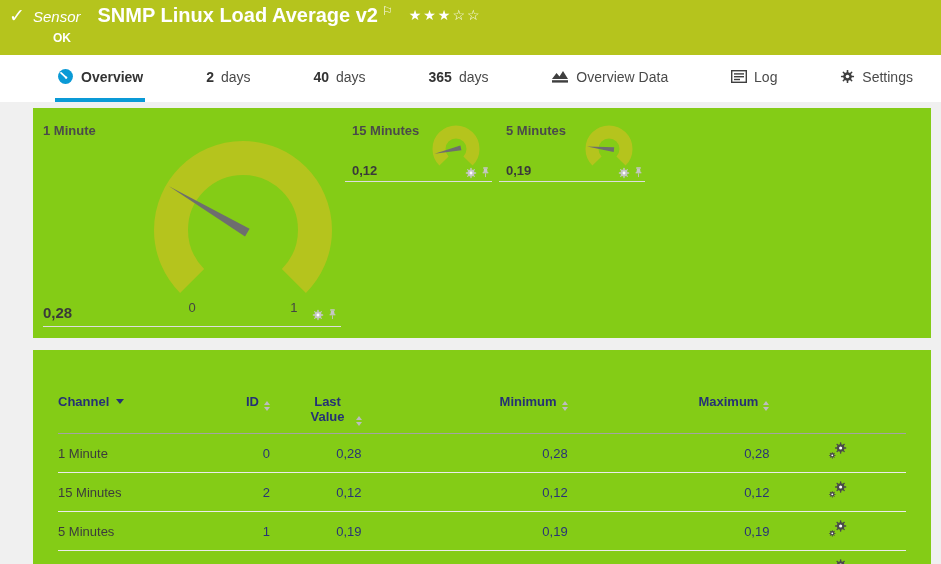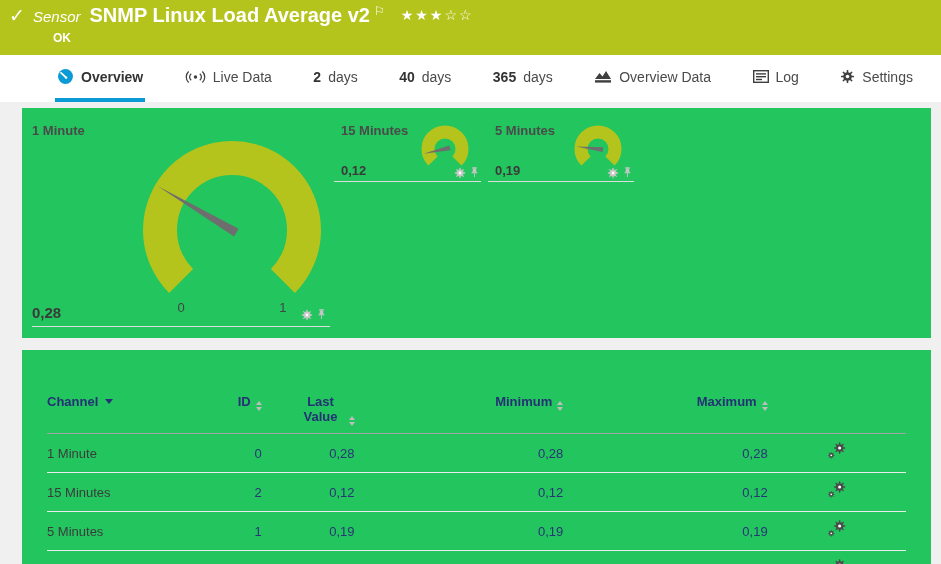--- a/index.html
+++ b/index.html
@@ -5,38 +5,38 @@
   * { margin:0; padding:0; box-sizing:border-box; }
   html,body { width:941px; height:564px; overflow:hidden; }
   body { font-family:"Liberation Sans","DejaVu Sans",sans-serif; background:#f0f0f0; }
 
   
   .sensor-header { position:relative; height:55px; background:#b5c41d; color:#fff; }
   .sensor-header .check { position:absolute; left:9px; top:4px; font-size:19px; font-weight:bold;
                           font-family:"DejaVu Sans",sans-serif; }
   .title-row { position:absolute; left:33px; top:4px; white-space:nowrap; }
   .title-row .kind { font-style:italic; font-size:15px; }
-  .title-row .title { font-weight:bold; font-size:20px; margin-left:9px; }
+  .title-row .title { font-weight:bold; font-size:20px; margin-left:17px; }
   .title-row .flag { font-size:12px; margin-left:4px; position:relative; top:-7px;
                      font-family:"DejaVu Sans",sans-serif; }
   .title-row .stars { margin-left:16px; font-size:14px; letter-spacing:2px; position:relative; top:-2px;
                       font-family:"DejaVu Sans",sans-serif; }
   .sensor-header .status { position:absolute; left:53px; top:31px; font-weight:bold; font-size:12px; }
 
   
   .tabbar { display:flex; justify-content:space-between; align-items:stretch;
             background:#fff; height:47px; padding:0 26px 0 55px; }
   .tab { display:flex; align-items:center; gap:7px; font-size:14px; color:#4a4a4a;
          border-bottom:4px solid transparent; padding:0 2px; cursor:pointer; white-space:nowrap; }
   .tab.active { border-bottom-color:#0a9ad6; font-weight:bold; color:#333; }
   .tab .num { font-weight:bold; color:#333; }
   .tab .ticon { display:inline-flex; align-items:center; }
 
   
-  .panel { background:#22c55e; margin:0 10px 0 22px; }
+  .panel { background:#84cc16; margin:0 10px 0 33px; }
   .gauge-panel { margin-top:6px; height:230px; padding:10px; display:flex; position:relative; }
   .table-panel { margin-top:12px; height:260px; padding:44px 25px 10px; }
 
   
   .gauge-block { position:relative; border-bottom:1px solid #ddd; }
   .gauge-large { width:298px; height:209px; margin-right:4px; }
   .gauge-small { width:147px; height:64px; align-self:flex-start; }
   .gauge-small + .gauge-small { margin-left:7px; width:146px; }
   .gauge-title { position:absolute; top:5px; left:0; font-size:13px; font-weight:bold; color:#4a4a4a; }
   .gauge-small .gauge-title { left:7px; }
@@ -82,34 +82,20 @@
 <nav class="tabbar" id="tabbar">
     <div class="tab active">
       <span class="ticon">
         <svg width="17" height="17" viewBox="0 0 16 16">
           <circle cx="8" cy="8" r="7" fill="#0a9ad6"></circle>
           <line x1="8.6" y1="9" x2="3.8" y2="4.6" stroke="#fff" stroke-width="1.7" stroke-linecap="round"></line>
           <circle cx="8.6" cy="9" r="1.1" fill="#fff"></circle>
         </svg>
       </span>
       <span>Overview</span>
-    </div>
-    <div class="tab">
-      <span class="ticon">
-        <svg width="21" height="14" viewBox="0 0 22 14">
-          <g stroke="#3f3f3f" stroke-width="1.3" fill="none">
-            <path d="M6.5,3.5 A4.5,4.5 0 0 0 6.5,10.5"></path>
-            <path d="M3.8,1.2 A8,8 0 0 0 3.8,12.8"></path>
-            <path d="M15.5,3.5 A4.5,4.5 0 0 1 15.5,10.5"></path>
-            <path d="M18.2,1.2 A8,8 0 0 1 18.2,12.8"></path>
-          </g>
-          <circle cx="11" cy="7" r="1.8" fill="#3f3f3f"></circle>
-        </svg>
-      </span>
-      <span>Live Data</span>
     </div>
     <div class="tab">
       <span class="num">2</span>
       <span>days</span>
     </div>
     <div class="tab">
       <span class="num">40</span>
       <span>days</span>
     </div>
     <div class="tab">

